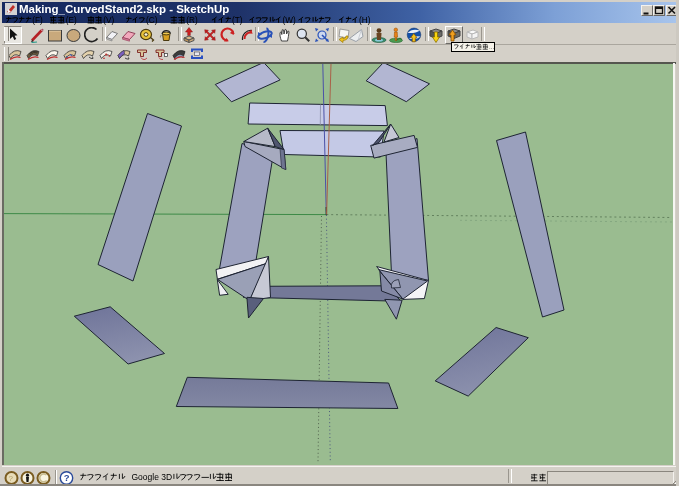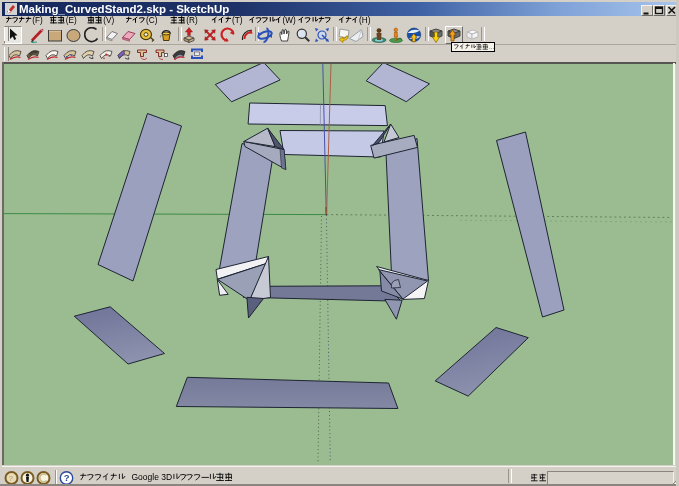--- a/index.html
+++ b/index.html
@@ -1,19 +1,19 @@
 <!DOCTYPE html>
 <html><head>
 <meta charset="utf-8">
 <style>
   html,body{margin:0;padding:0;}
   body{width:679px;height:486px;overflow:hidden;font-family:"Liberation Sans",sans-serif;background:#d4d0c8;position:relative;}
   .abs{position:absolute;}
   #frame{position:absolute;left:0;top:0;width:679px;height:486px;background:#d4d0c8;}
-  #titlebar{position:absolute;left:2px;top:2px;width:674px;height:14px;background:linear-gradient(to right,#16295f 0%,#1e3268 35%,#3f62a5 62%,#7da0d6 82%,#a7c4ec 100%);}
+  #titlebar{position:absolute;left:2px;top:2px;width:674px;height:21px;background:linear-gradient(to right,#16295f 0%,#1e3268 35%,#3f62a5 62%,#7da0d6 82%,#a7c4ec 100%);}
   #title-text{position:absolute;left:17px;top:0.5px;color:#fff;font-size:11.5px;font-weight:bold;letter-spacing:0px;white-space:nowrap;}
   .winbtn{position:absolute;top:3px;width:10px;height:9px;background:#d4d0c8;border-top:1px solid #f4f2ee;border-left:1px solid #f4f2ee;border-right:1px solid #6c6a66;border-bottom:1px solid #6c6a66;}.winbtn svg{display:block;}
   #menubar{position:absolute;left:2px;top:15px;width:674px;height:10px;}
   #tb1{position:absolute;left:2px;top:25px;width:676px;height:19px;border-bottom:1px solid #aaa69e;}
   #tb2{position:absolute;left:2px;top:45px;width:676px;height:17px;}
   .sep{position:absolute;top:2px;width:2px;height:14px;border-left:1px solid #9a968e;border-right:1px solid #fff;}
   .grip{position:absolute;left:1px;top:2px;width:3px;height:14px;border-left:1px solid #fff;border-right:1px solid #8a867e;margin-left:1px;}
   #canvas-border-top{position:absolute;left:2px;top:62px;width:674px;height:2px;background:#55564f;}
   #canvas-left{position:absolute;left:2px;top:62px;width:2px;height:403px;background:#6a6b62;}
   #canvas-right{position:absolute;left:673px;top:63px;width:2px;height:402px;background:#f6f6f2;}

